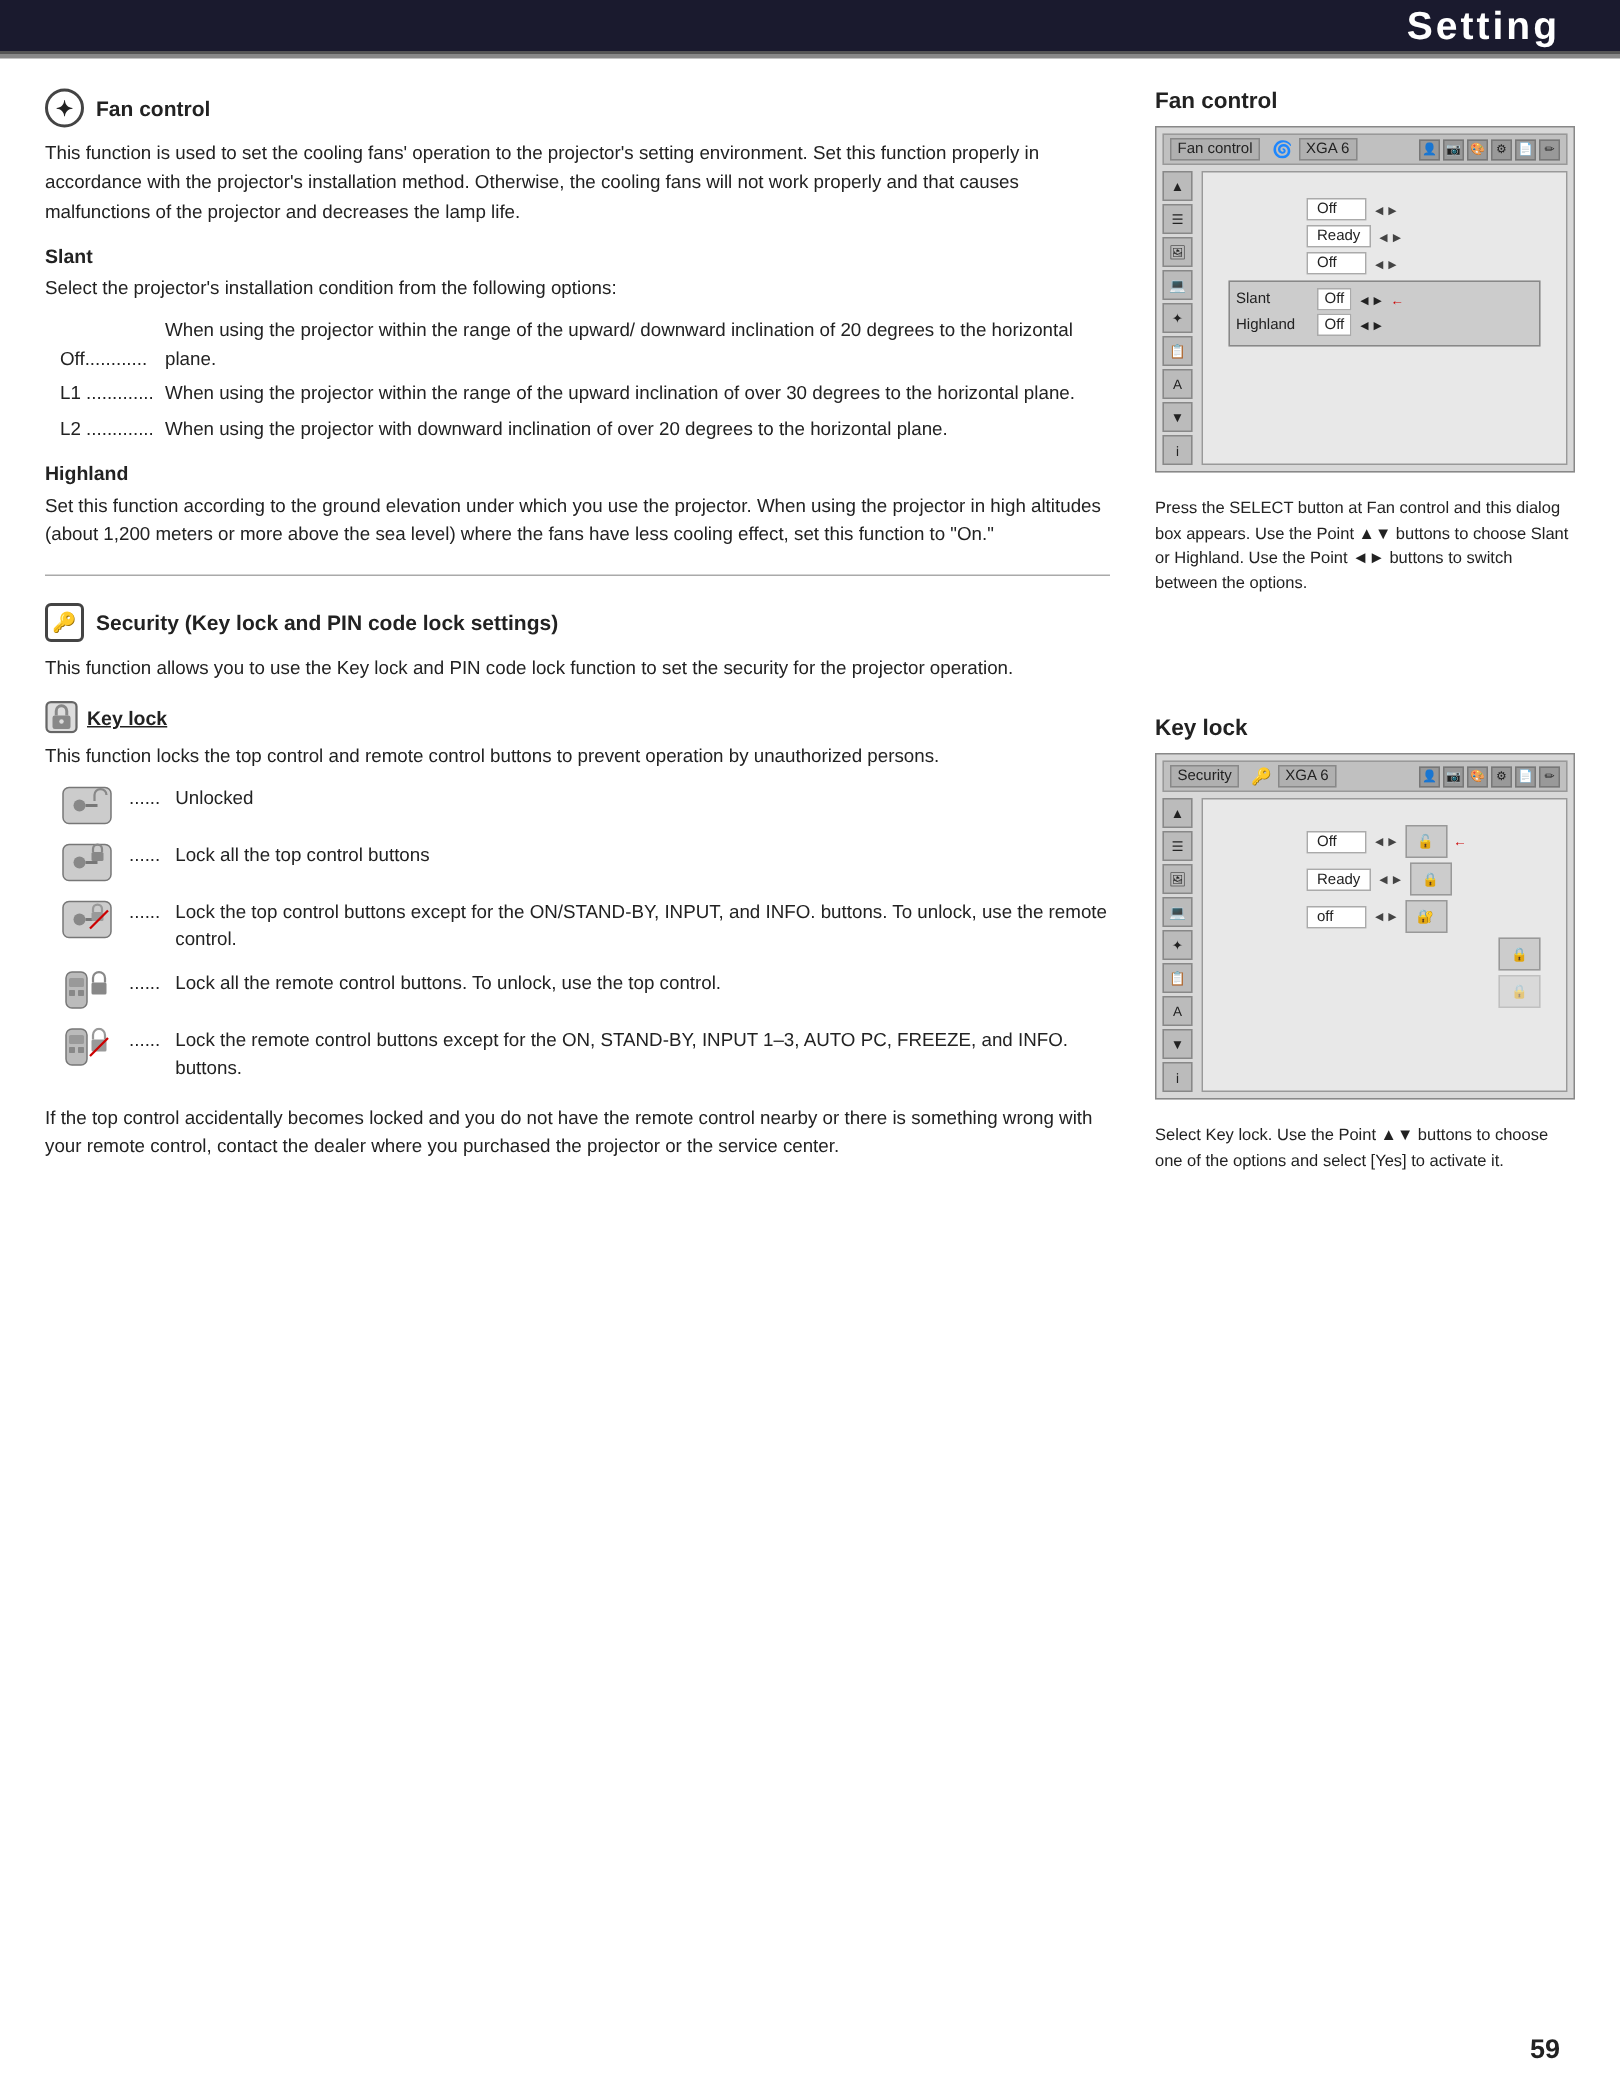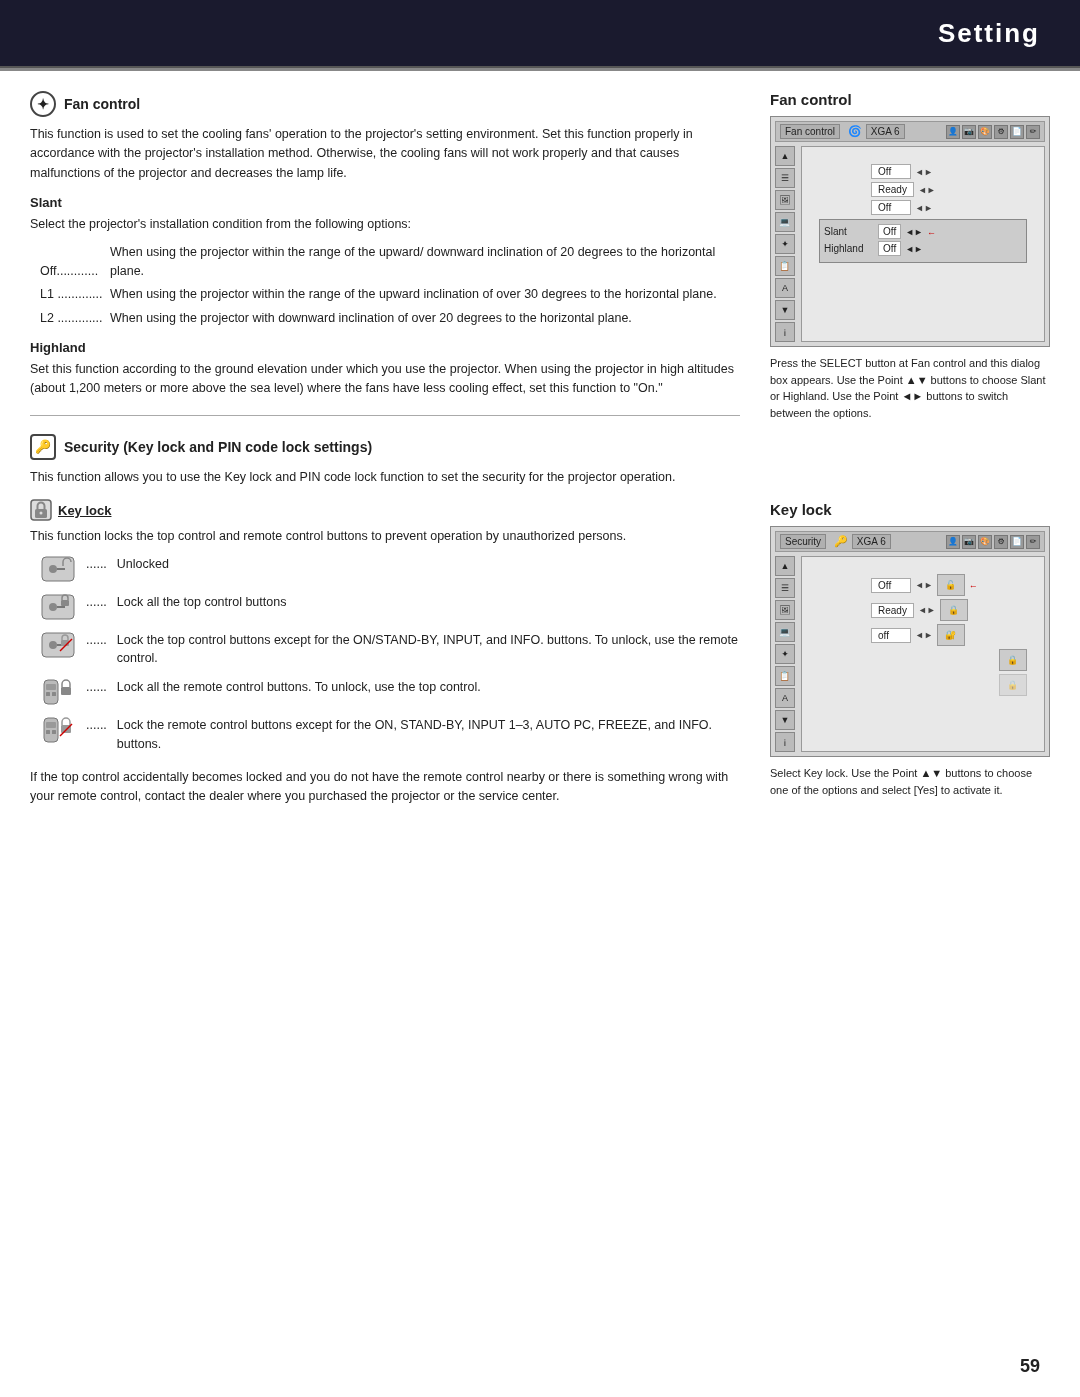--- a/index.html
+++ b/index.html
@@ -9,21 +9,21 @@
       background: #fff;
       color: #222;
       width: 1080px;
       min-height: 1397px;
       position: relative;
     }
 
     
     .page-header {
       background: #1a1a2e;
-      height: 68px;
+      height: 36px;
       display: flex;
       align-items: center;
       justify-content: flex-end;
       padding-right: 40px;
       border-bottom: 2px solid #555;
     }
     .page-header-title {
       color: #fff;
       font-size: 26px;
       font-weight: bold;
@@ -281,21 +281,21 @@
     .proj-subdialog-value {
       background: #fff;
       border: 1px solid #aaa;
       padding: 1px 4px;
       font-size: 10px;
     }
 
     .right-caption {
       font-size: 11px;
       line-height: 1.5;
-      margin-top: 0;
+      margin-top: 16px;
       color: #222;
     }
 
     
     .keylock-right-icons {
       display: flex;
       flex-direction: column;
       gap: 2px;
     }
 

